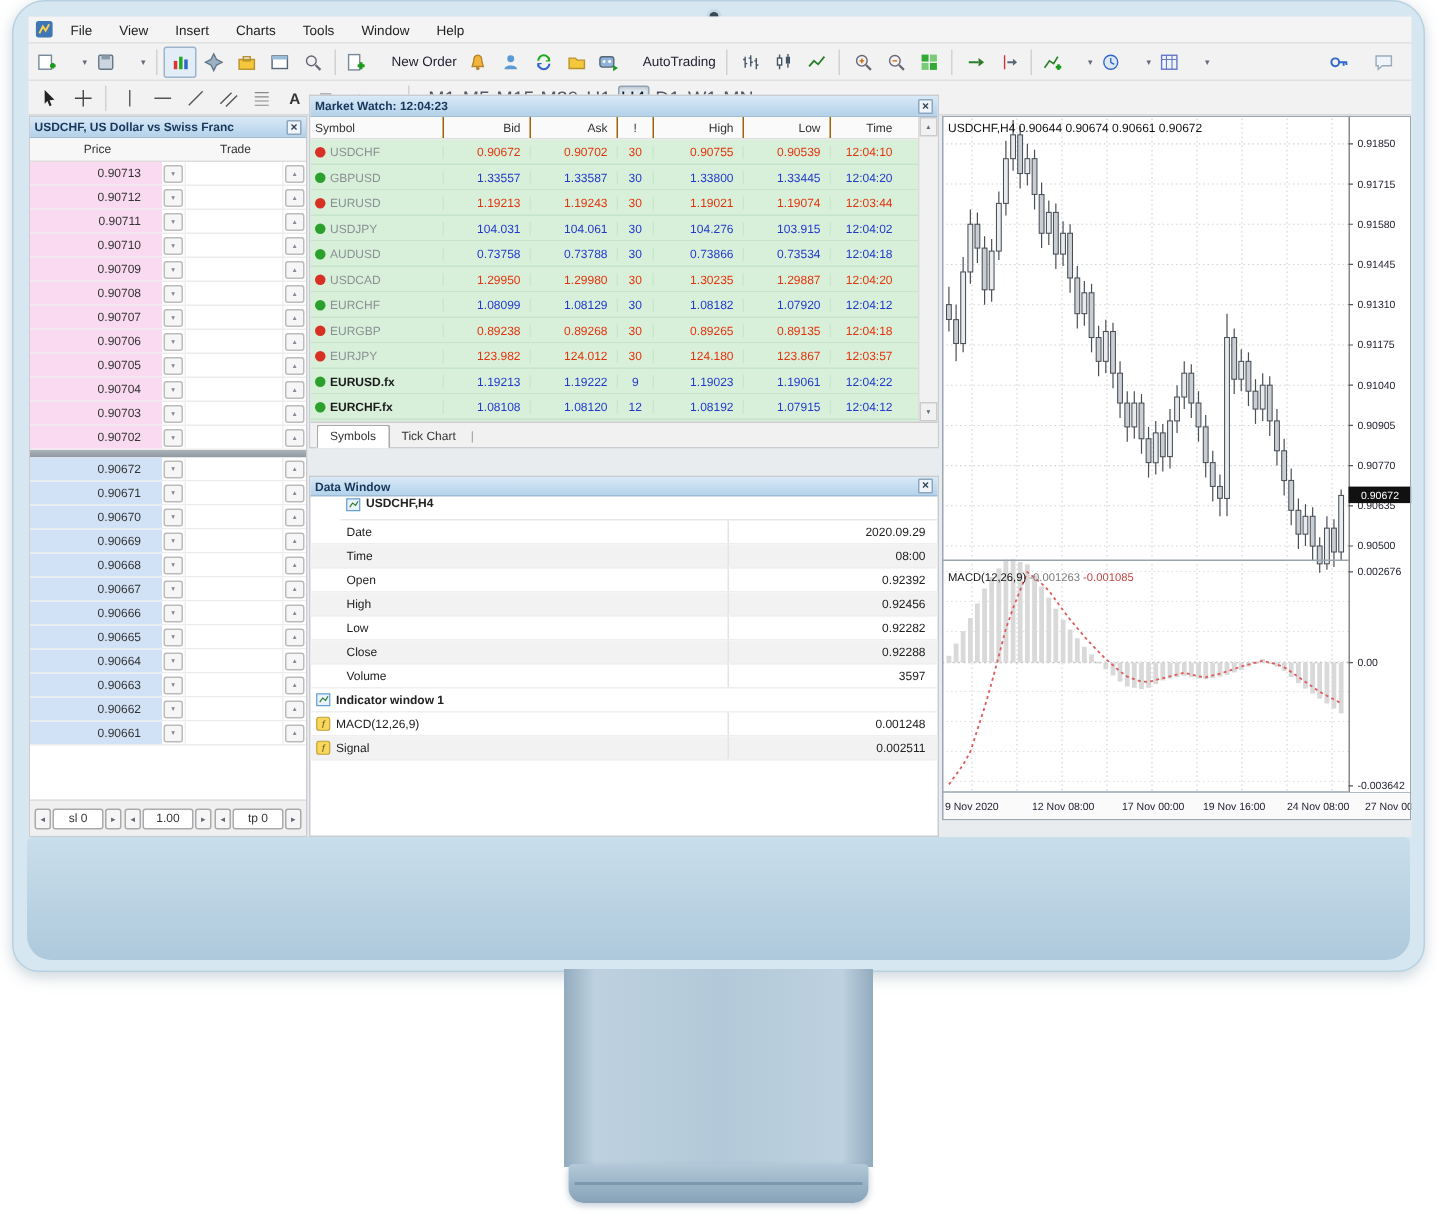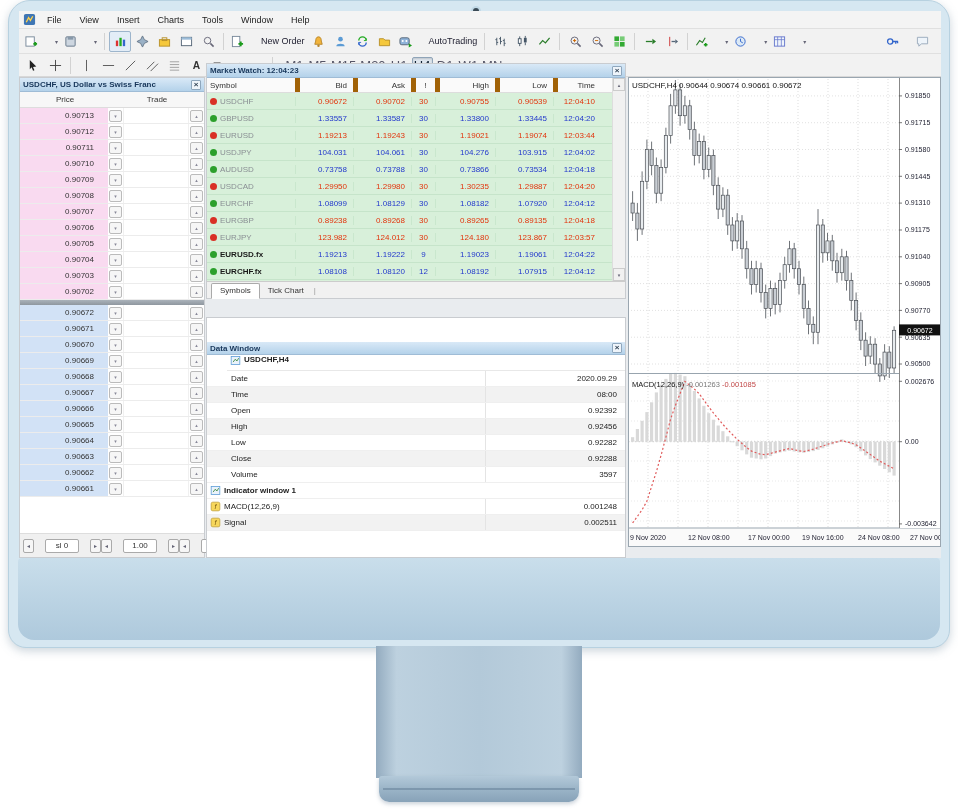--- a/index.html
+++ b/index.html
@@ -60,30 +60,30 @@
   .domrow { height:16px; display:flex; align-items:center; border-bottom:1px solid #ececec; background:#fff; }
   .domrow .price { width:88px; height:100%; line-height:15px; text-align:right; padding-right:14px; color:#333; }
   .domrow.sell .price { background:#f9daf0; }
   .domrow.buy  .price { background:#d2e2f6; }
   .domrow .mini { width:13px; height:12px; margin:0 1px; border:1px solid #bbb; border-radius:2px; background:#f6f6f6;
     font-size:5px; color:#889; display:inline-flex; align-items:center; justify-content:center; }
   .domrow .tradecell { flex:1; height:100%; border-left:1px solid #f0f0f0; border-right:1px solid #f0f0f0; }
   .dom-sep { height:5px; background:linear-gradient(180deg,#aab2ba,#8f979f); }
   .dom-foot { position:absolute; left:0; right:0; bottom:0; height:24px; background:#f0f0f0; border-top:1px solid #ddd;
     display:flex; align-items:center; justify-content:space-between; padding:0 3px; }
-  .stepgrp { display:flex; align-items:center; gap:11px; }
+  .stepgrp { display:flex; align-items:center; gap:1px; }
   .stepbtn { width:11px; height:14px; border:1px solid #aaa; background:#f6f6f6; border-radius:2px; font-size:6px; color:#667;
     display:inline-flex; align-items:center; justify-content:center; }
   .stepval { min-width:34px; height:14px; border:1px solid #aaa; background:#fff; border-radius:2px; font-size:8px; color:#333;
     display:inline-flex; align-items:center; justify-content:center; padding:0 3px; }
 
   
   .mw { left:187px; top:52px; width:420px; height:236px; }
   .mw-colhdr { height:15px; display:flex; border-bottom:1px solid #ddd; background:#fafafa; color:#333; }
-  .mw-colhdr span { line-height:15px; border-left:5px solid #a16207; }
+  .mw-colhdr span { line-height:15px; border-left:1px solid #a16207; }
   .mw-rows { height:190px; overflow:hidden; position:relative; }
   .mwrow { height:17px; display:flex; align-items:center; background:#d8f0da; border-bottom:1px solid #c6e4ca; }
   .c-sym { width:88px; padding-left:3px; display:flex; align-items:center; gap:3px; }
   .c-bid,.c-ask,.c-high,.c-low,.c-time { text-align:right; padding-right:6px; border-left:1px solid #c9e7cd; }
   .c-bid,.c-ask { width:58px; } .c-high { width:60px; } .c-low { width:58px; } .c-time { width:48px; }
   .c-sp { width:24px; text-align:center; border-left:1px solid #c9e7cd; }
   .h-sym { width:88px; padding-left:3px; border-left:none !important; }
   .h-bid,.h-ask,.h-high,.h-low,.h-time { text-align:right; padding-right:6px; }
   .h-bid,.h-ask { width:58px; } .h-high { width:60px; } .h-low { width:58px; } .h-time { width:48px; }
   .h-sp { width:24px; text-align:center; }
@@ -787,21 +787,21 @@
           <span class="scr-btn" style="bottom:0;">▾</span>
         </div>
         <div class="mw-tabs">
           <span class="tab active">Symbols</span>
           <span class="tab">Tick Chart</span>
           <span class="tabsep">|</span>
         </div>
       </div>
 
       <div class="panel dw">
-        <div class="phdr" style="height:13px;margin-top:24px;">
+        <div class="phdr" style="height:13px;">
           <span>Data Window</span>
           <span class="grow"></span>
           <span class="closebox">×</span>
         </div>
         <div class="dwsym">
           <span id="dw-chart-icon" style="display:inline-flex;">
               <svg width="11" height="11" viewBox="0 0 14 14">
                 <rect x="1.5" y="2" width="11" height="10" fill="#eaf2fb" stroke="#5b9bd5"></rect>
                 <path d="M4 9 L6.5 5.5 L9 7.5 L11 4" stroke="#2a7d2a" fill="none"></path>
               </svg>

